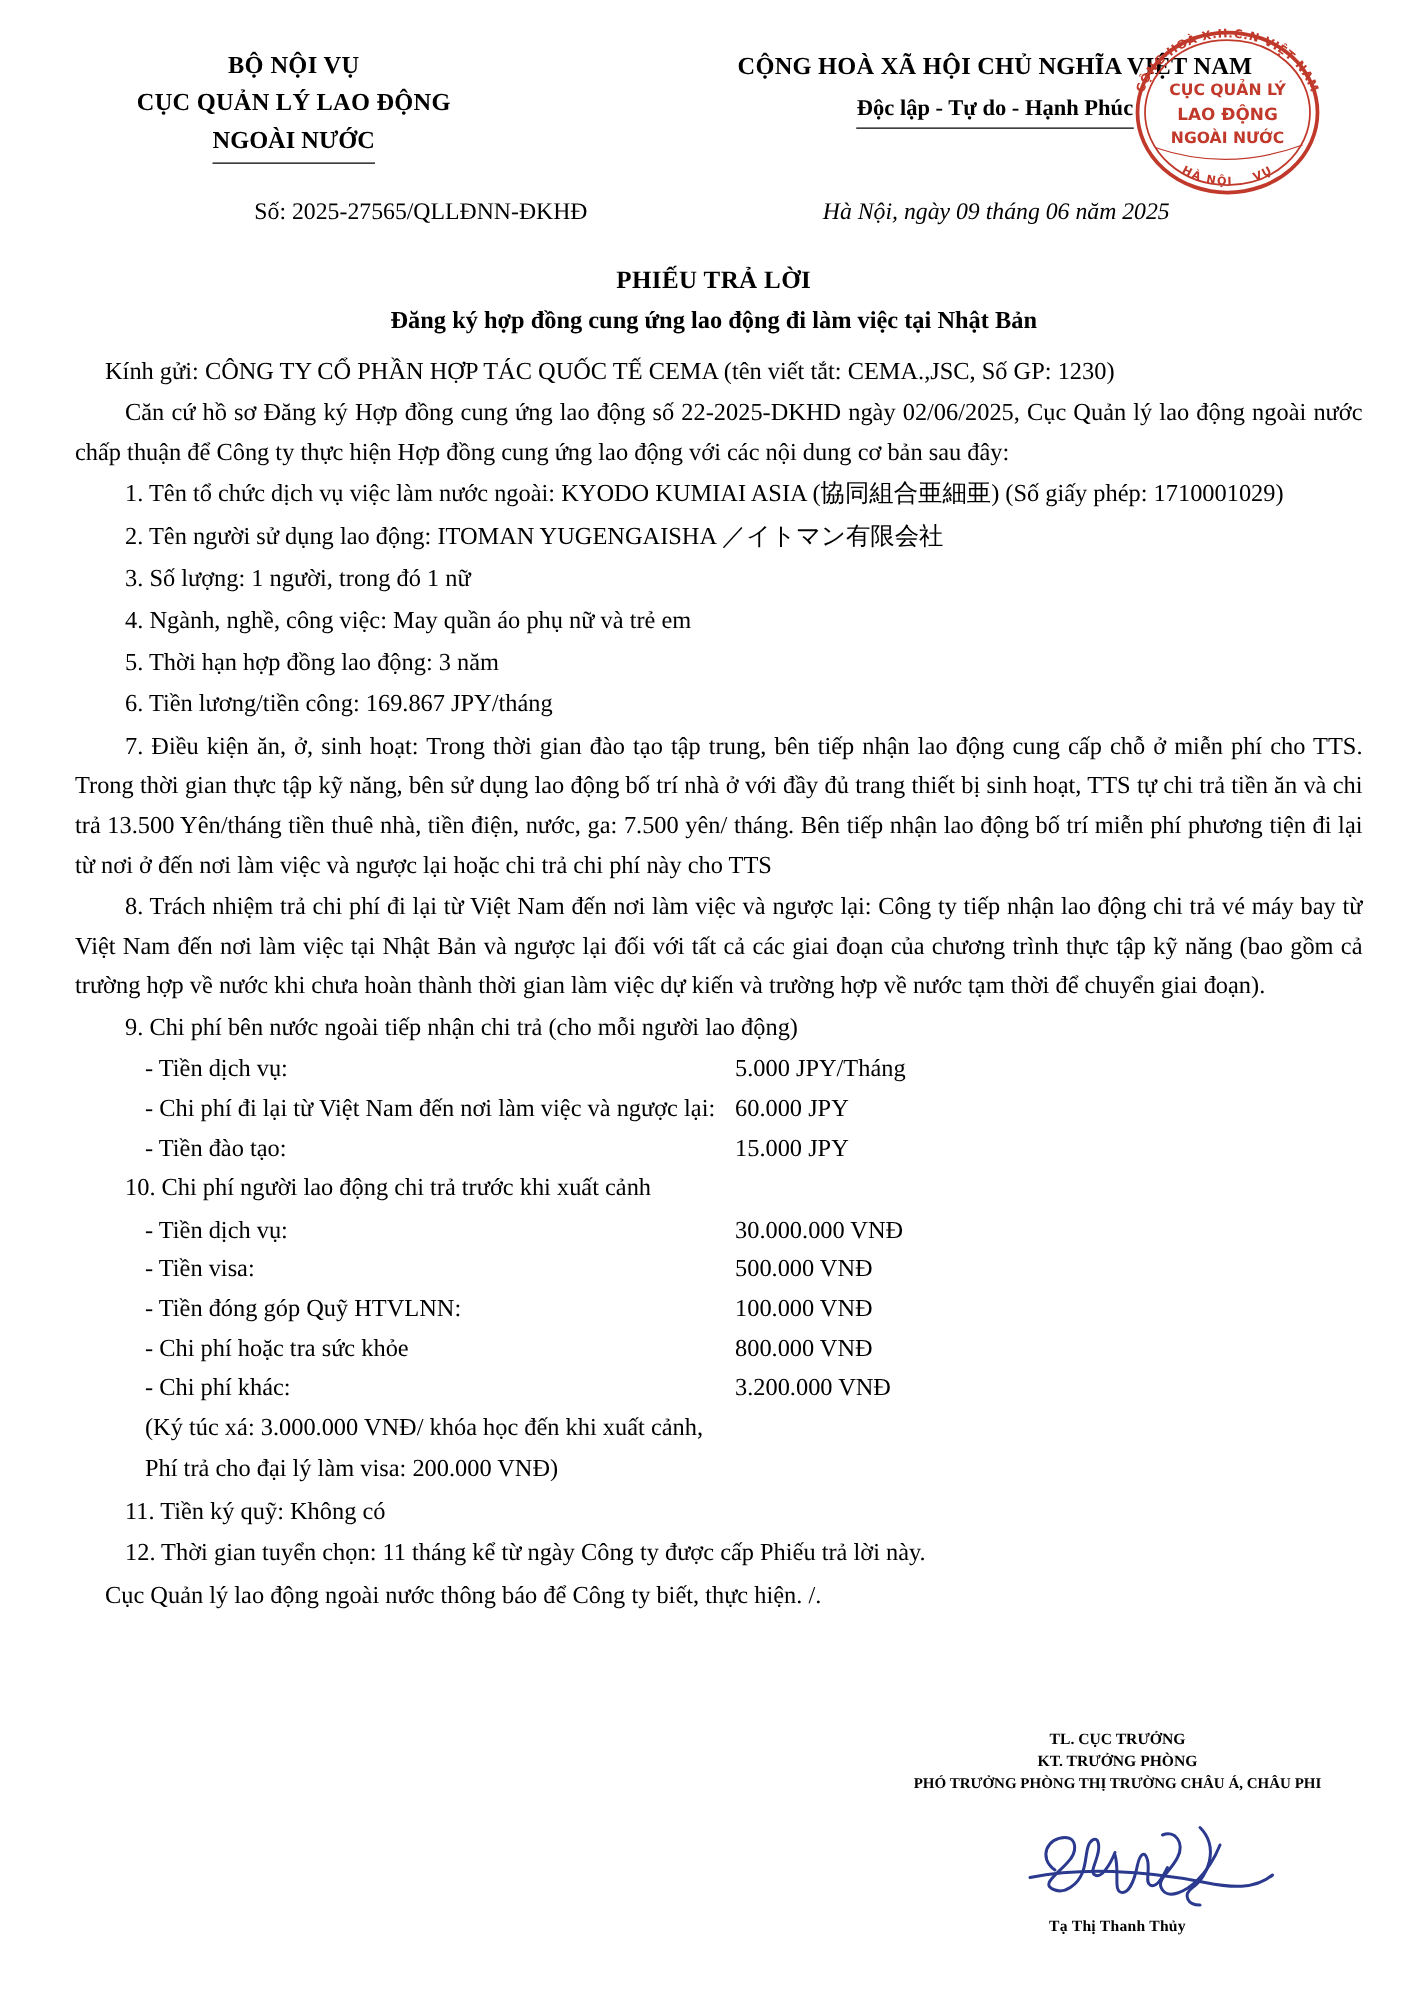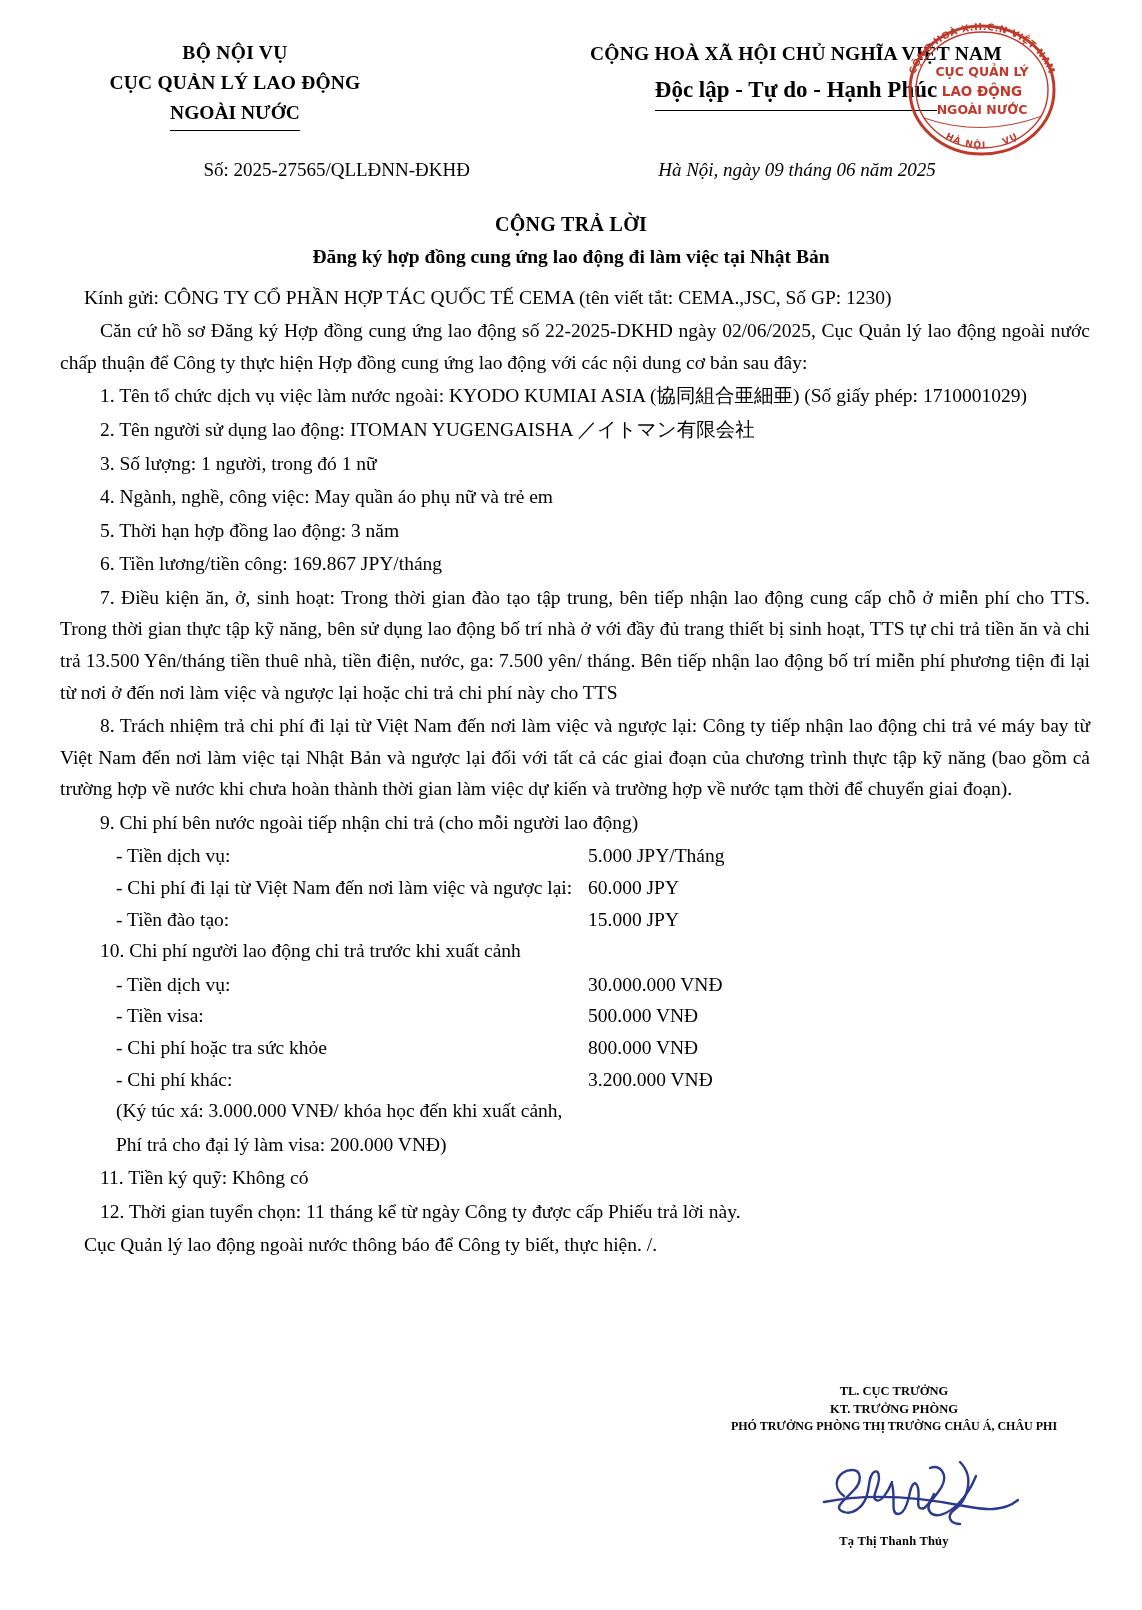--- a/index.html
+++ b/index.html
@@ -56,21 +56,21 @@
     font-weight: bold;
     padding-right: 20px;
   }
   .header-right .country {
     letter-spacing: 0.2px;
   }
   .header-right .motto {
     display: inline-block;
     border-bottom: 1.4px solid #000;
     padding-bottom: 1px;
-    font-size: 23px;
+    font-size: 18px;
     margin-top: 3px;
   }
   
   .seal {
     position: absolute;
     left: 884px;
     top: 18px;
     width: 196px;
     height: 140px;
     pointer-events: none;
@@ -217,21 +217,21 @@
       <path d="M 40,100 Q 98,120 158,98" fill="none" stroke="#c0392b" stroke-width="1"></path>
     </svg>
   </div>
 
   <div class="subheader">
     <div class="doc-number">Số: 2025-27565/QLLĐNN-ĐKHĐ</div>
     <div class="doc-date">Hà Nội, ngày 09 tháng 06 năm 2025</div>
   </div>
 
   <div class="title-block">
-    <div class="title-main">CỘNG TRẢ LỜI</div>
+    <div class="title-main">PHIẾU TRẢ LỜI</div>
     <div class="title-sub">Đăng ký hợp đồng cung ứng lao động đi làm việc tại Nhật Bản</div>
   </div>
 
   <div class="body">
 
     <div class="p recipient" style="text-indent:24px">Kính gửi: CÔNG TY CỔ PHẦN HỢP TÁC QUỐC TẾ CEMA (tên viết tắt: CEMA.,JSC, Số GP: 1230)</div>
 
     <div class="p indent">Căn cứ hồ sơ Đăng ký Hợp đồng cung ứng lao động số 22-2025-DKHD ngày 02/06/2025, Cục Quản lý lao động ngoài nước chấp thuận để Công ty thực hiện Hợp đồng cung ứng lao động với các nội dung cơ bản sau đây:</div>
 
     <div class="num-item">1. Tên tổ chức dịch vụ việc làm nước ngoài: KYODO KUMIAI ASIA (協同組合亜細亜) (Số giấy phép: 1710001029)</div>
@@ -260,20 +260,24 @@
 
     <div class="num-item">10. Chi phí người lao động chi trả trước khi xuất cảnh</div>
 
     <div class="fee-row">
       <div class="fee-label">- Tiền dịch vụ:</div>
       <div class="fee-value">30.000.000 VNĐ</div>
     </div>
     <div class="fee-row">
       <div class="fee-label">- Tiền visa:</div>
       <div class="fee-value">500.000 VNĐ</div>
+    </div>
+    <div class="fee-row">
+      <div class="fee-label">- Tiền đóng góp Quỹ HTVLNN:</div>
+      <div class="fee-value">100.000 VNĐ</div>
     </div>
     <div class="fee-row">
       <div class="fee-label">- Chi phí hoặc tra sức khỏe</div>
       <div class="fee-value">800.000 VNĐ</div>
     </div>
     <div class="fee-row">
       <div class="fee-label">- Chi phí khác:</div>
       <div class="fee-value">3.200.000 VNĐ</div>
     </div>
 

